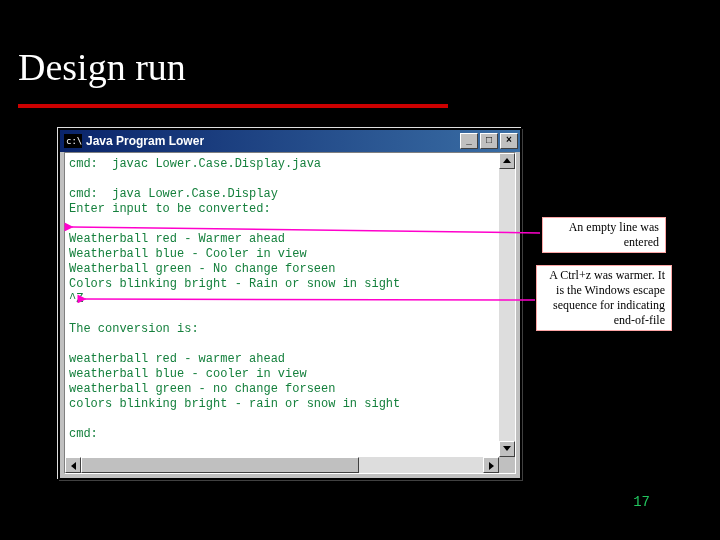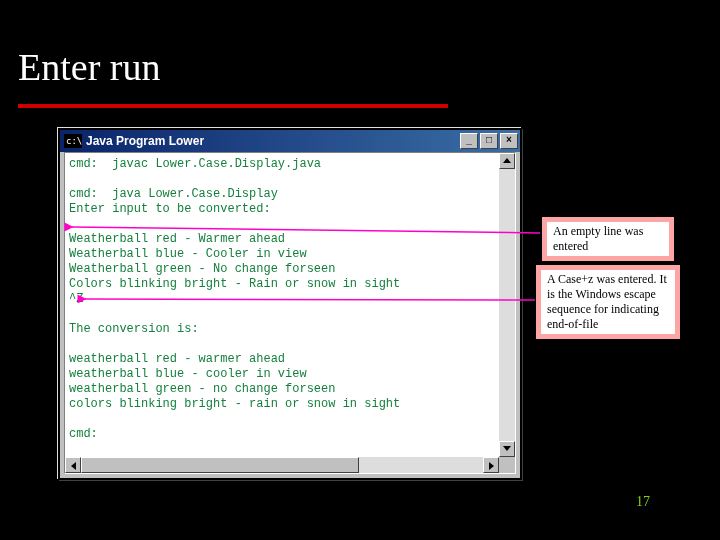--- a/index.html
+++ b/index.html
@@ -19,31 +19,31 @@
 .scroll-h .sbtn{position:absolute;top:0;height:16px;width:16px;background:#c0c0c0;border:1px solid #fff;border-right-color:#404040;border-bottom-color:#404040;box-sizing:border-box}
 .scroll-h .sbtn.lft{left:0}.scroll-h .sbtn.rgt{right:0}
 .scroll-h .thumb{position:absolute;left:16px;right:140px;top:0;height:16px;background:#c0c0c0;border:1px solid #fff;border-right-color:#404040;border-bottom-color:#404040;box-sizing:border-box}
 .corner{position:absolute;right:0;bottom:0;width:16px;height:16px;background:#c0c0c0}
 .arrw{display:block;width:0;height:0;margin:4px auto}
 .arrw.up{border-left:4px solid transparent;border-right:4px solid transparent;border-bottom:5px solid #000}
 .arrw.dn{border-left:4px solid transparent;border-right:4px solid transparent;border-top:5px solid #000}
 .arrw.lf{border-top:4px solid transparent;border-bottom:4px solid transparent;border-right:5px solid #000}
 .arrw.rt{border-top:4px solid transparent;border-bottom:4px solid transparent;border-left:5px solid #000}
 .console{position:absolute;left:2px;top:2px;right:18px;bottom:18px;font:12px/15px "Courier New",monospace;color:#15803d;white-space:pre;padding:2px}
-.callout{position:absolute;background:#fff;border:5px solid #fca5a5;font:12px/15px "Times New Roman",serif;text-align:left;padding:2px 6px;color:#000}
+.callout{position:absolute;background:#fff;border:1px solid #fca5a5;font:12px/15px "Times New Roman",serif;text-align:right;padding:2px 6px;color:#000}
 .co1{left:542px;top:217px;width:110px}
 .co2{left:536px;top:265px;width:122px}
-.pagenum{position:absolute;right:70px;bottom:30px;color:#84cc16;font-family:Liberation Serif, serif;font-size:14px}
+.pagenum{position:absolute;right:70px;bottom:30px;color:#22c55e;font-family:Liberation Mono, monospace;font-size:14px}
 svg.arrows{position:absolute;left:0;top:0;width:720px;height:540px;pointer-events:none}
 </style>
 </head>
 <body>
 
 <div class="slide">
-  <div class="title">Enter run</div>
+  <div class="title">Design run</div>
   <div class="redline"></div>
 
   <div class="window">
     <div class="titlebar">
       <span class="ico">c:\</span>
       <span class="cap">Java Program Lower</span>
       <span class="winbtn">_</span>
       <span class="winbtn">□</span>
       <span class="winbtn">×</span>
     </div>
@@ -92,16 +92,16 @@
     <defs>
       <marker id="ah" markerWidth="8" markerHeight="8" refX="1" refY="3" orient="auto">
         <polygon points="6,0 0,3 6,6" fill="#ff00cc"></polygon>
       </marker>
     </defs>
     <line x1="540" y1="233" x2="72" y2="227" stroke="#ff00cc" stroke-width="1.5" marker-end="url(#ah)"></line>
     <line x1="535" y1="300" x2="85" y2="299" stroke="#ff00cc" stroke-width="1.5" marker-end="url(#ah)"></line>
   </svg>
 
   <div class="callout co1">An empty line was entered</div>
-  <div class="callout co2">A Case+z was entered. It is the Windows escape sequence for indicating end-of-file</div>
+  <div class="callout co2">A Ctrl+z was warmer. It is the Windows escape sequence for indicating end-of-file</div>
 
   <div class="pagenum">17</div>
 </div>
 
 </body></html>

